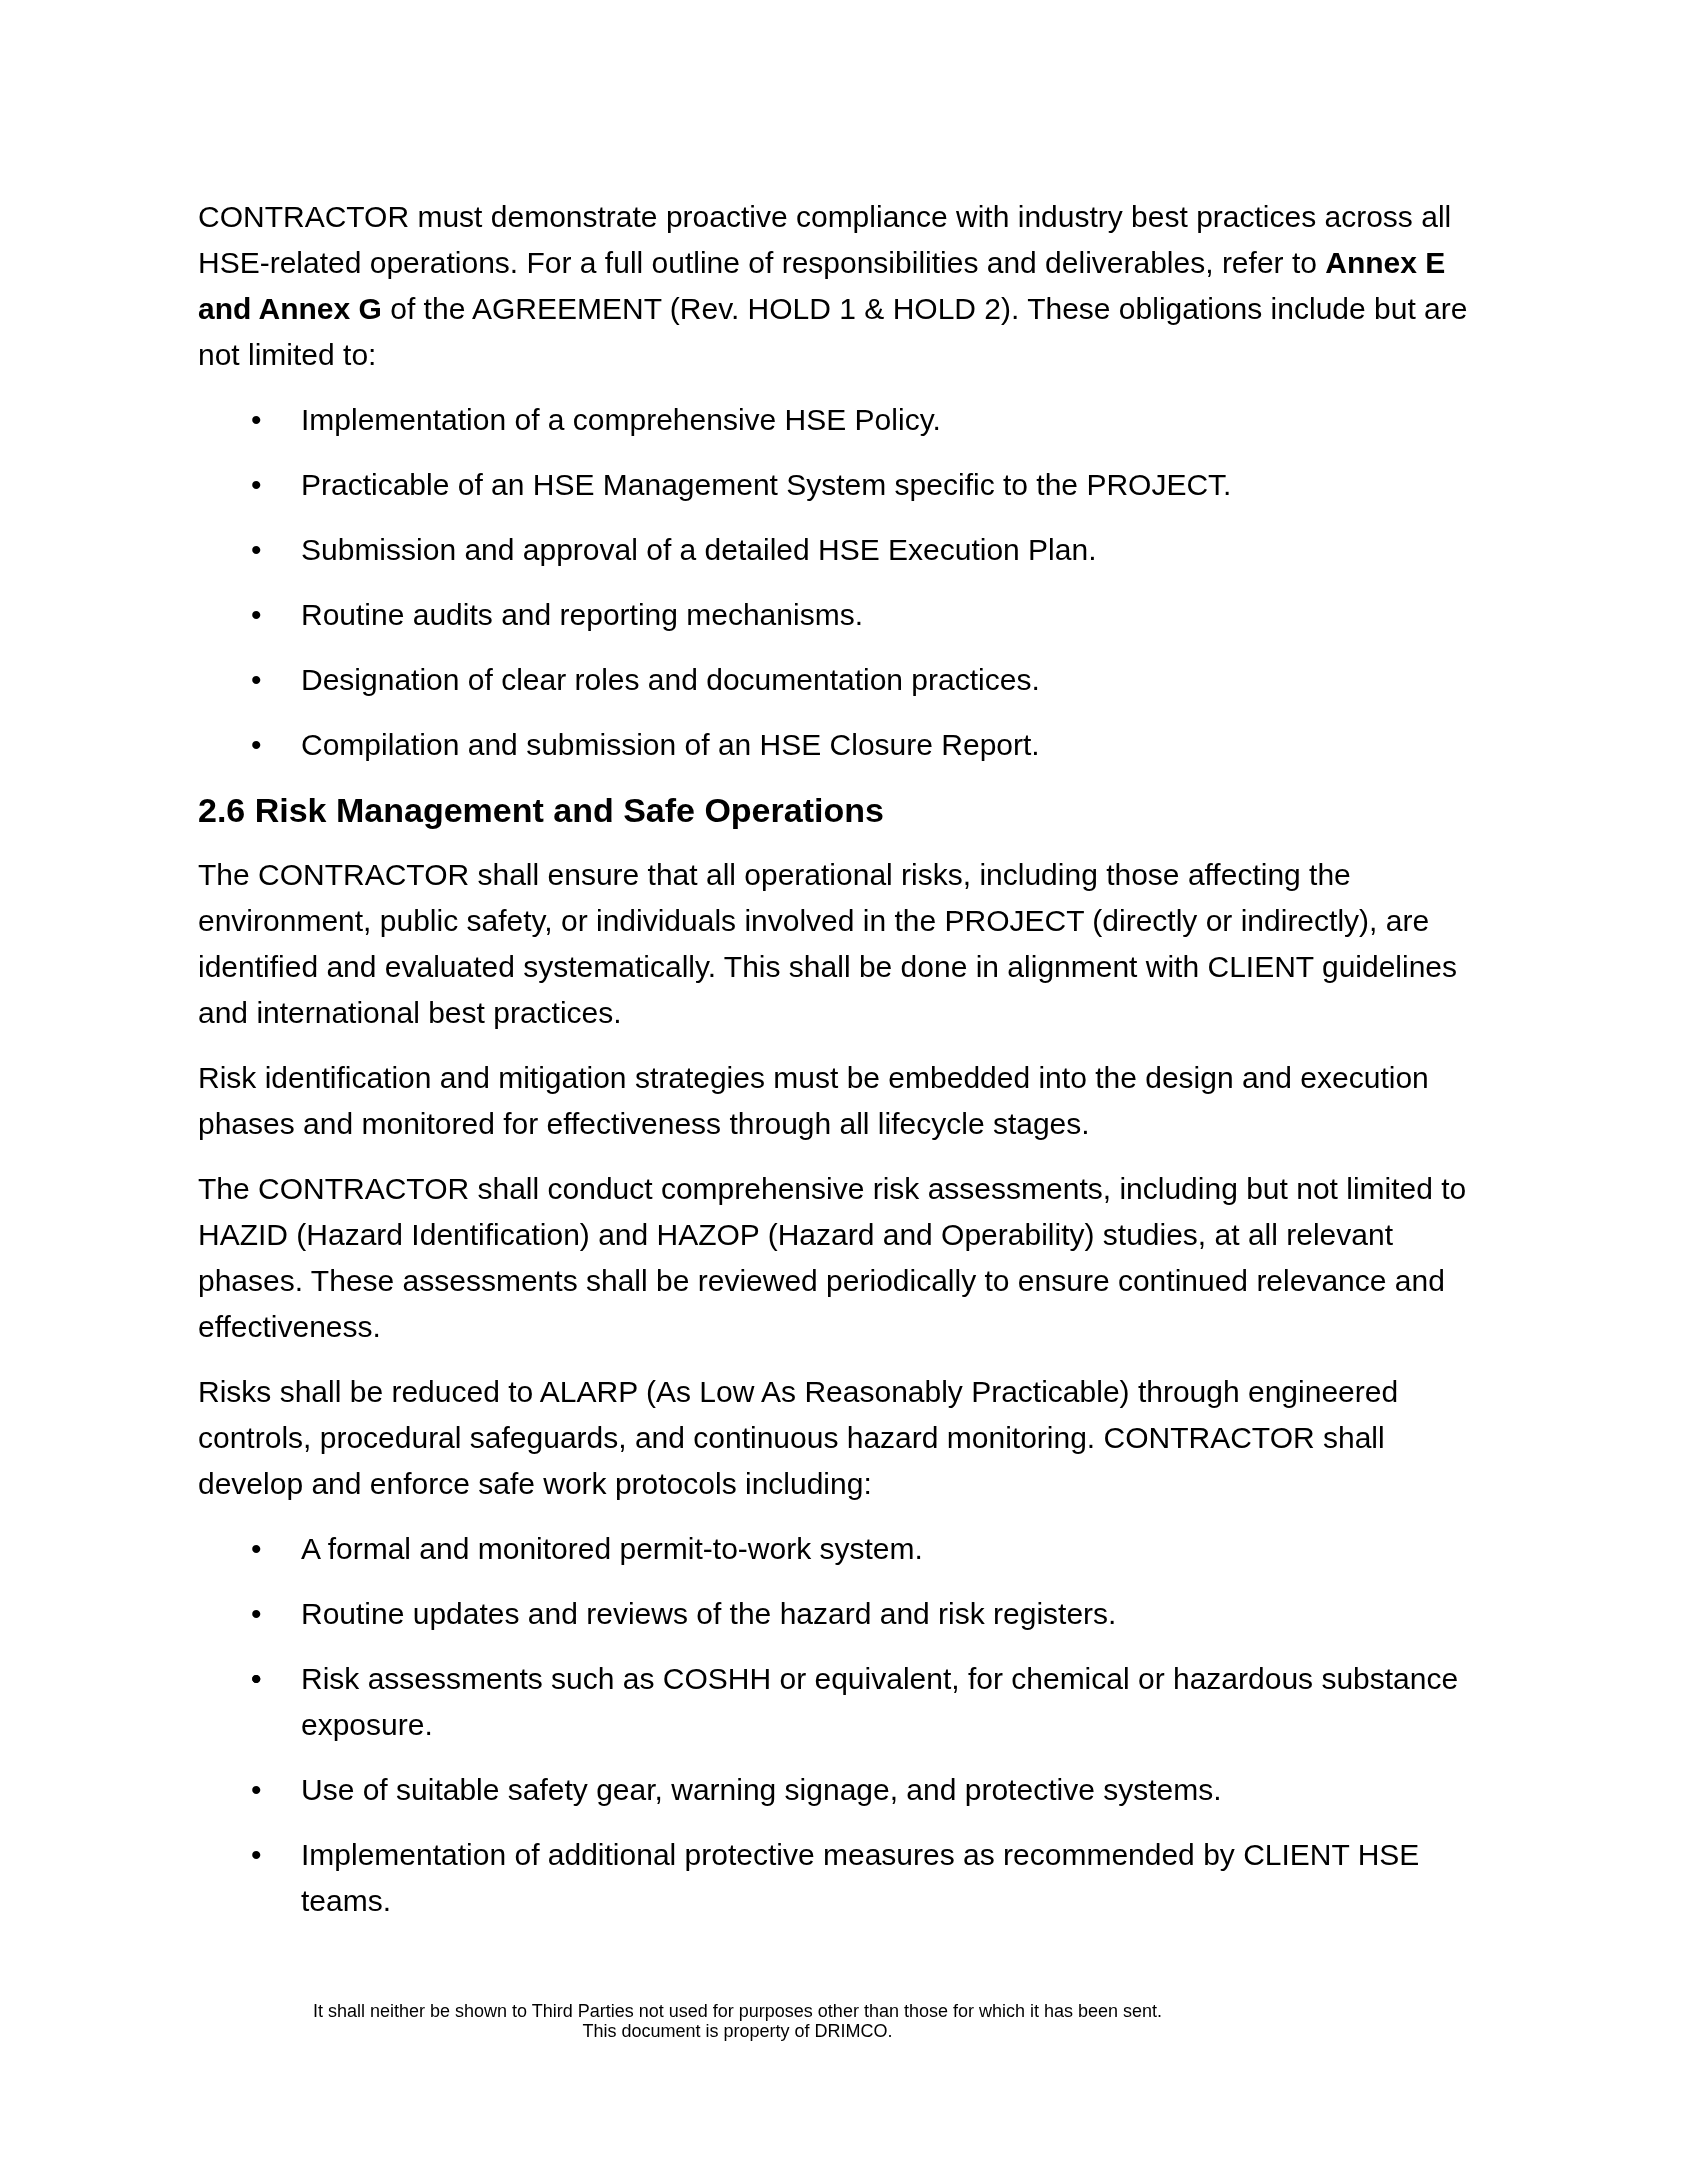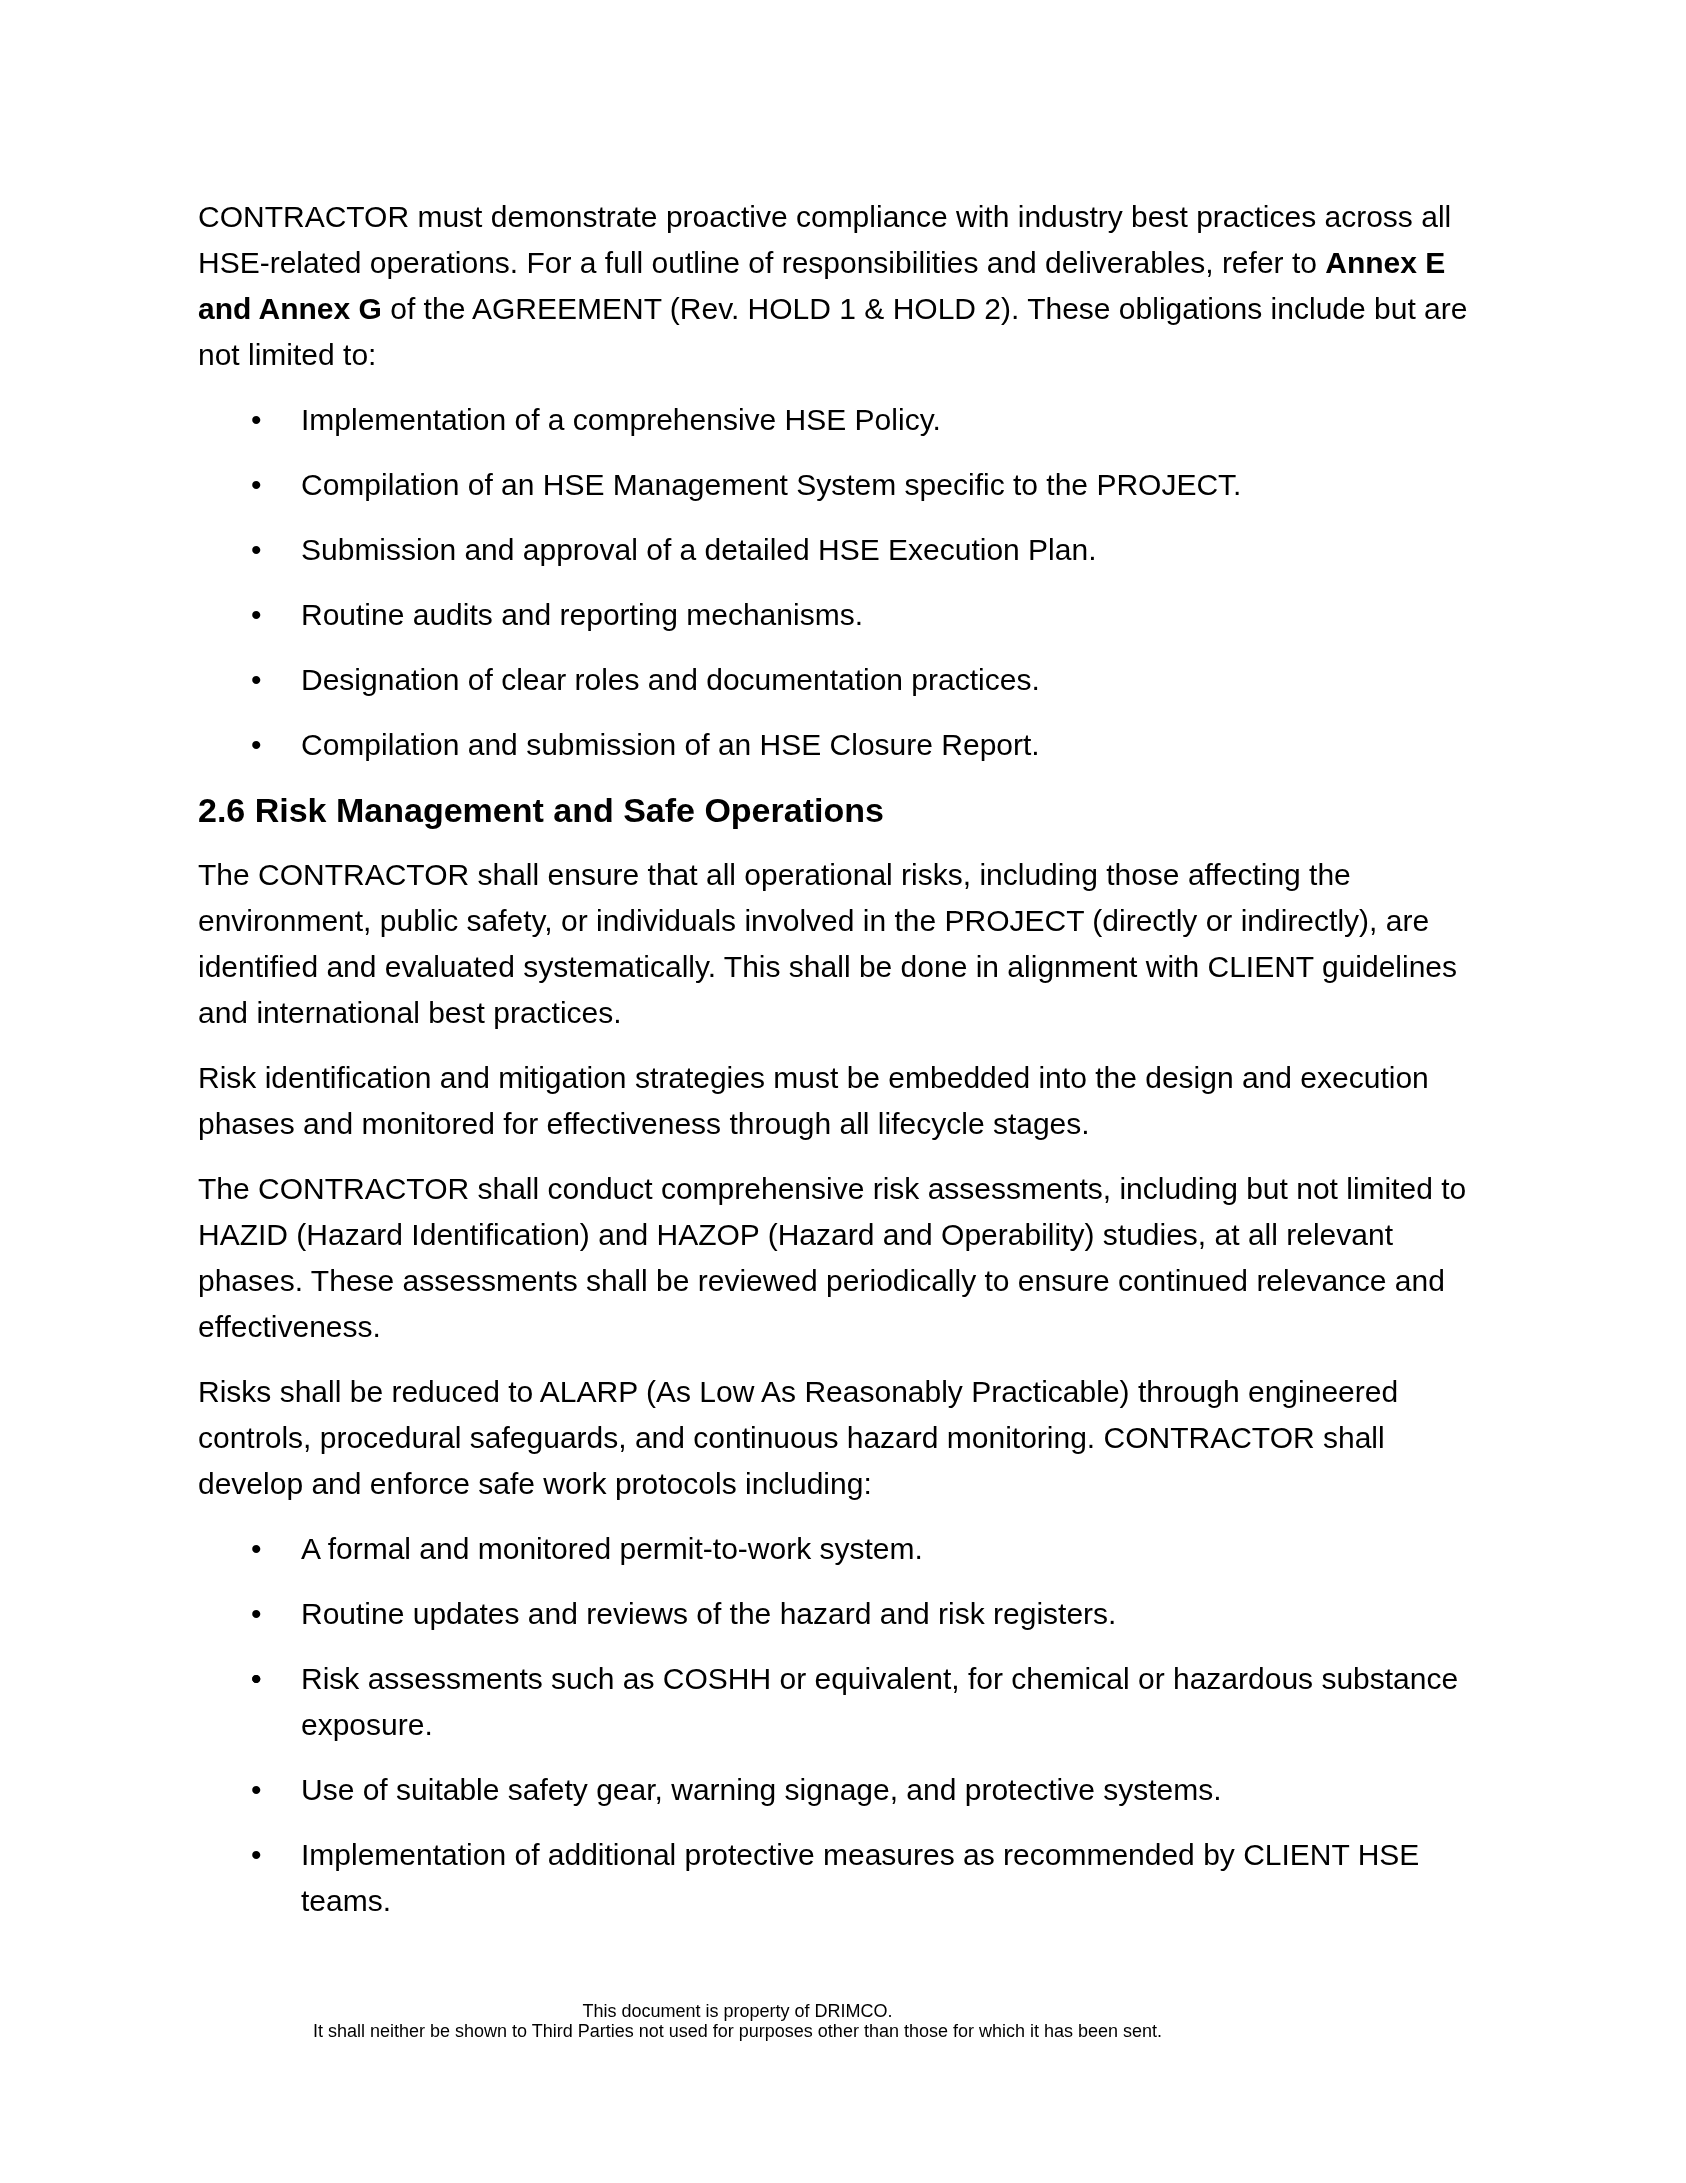--- a/index.html
+++ b/index.html
@@ -63,21 +63,21 @@
 </head>
 <body>
 
 <div class="page">
   <div class="content">
 
     <p class="para"><span>CONTRACTOR must demonstrate proactive compliance with industry best practices across all HSE-related operations. For a full outline of responsibilities and deliverables, refer to </span><b>Annex E and Annex G</b><span> of the AGREEMENT (Rev. HOLD 1 &amp; HOLD 2). These obligations include but are not limited to:</span></p>
 
     <ul class="bullets">
         <li><span class="bullet-marker">•</span><span>Implementation of a comprehensive HSE Policy.</span></li>
-        <li><span class="bullet-marker">•</span><span>Compilation of an HSE Management System specific to the PROJECT.</span></li>
+        <li><span class="bullet-marker">•</span><span>Practicable of an HSE Management System specific to the PROJECT.</span></li>
         <li><span class="bullet-marker">•</span><span>Submission and approval of a detailed HSE Execution Plan.</span></li>
         <li><span class="bullet-marker">•</span><span>Routine audits and reporting mechanisms.</span></li>
         <li><span class="bullet-marker">•</span><span>Designation of clear roles and documentation practices.</span></li>
         <li><span class="bullet-marker">•</span><span>Compilation and submission of an HSE Closure Report.</span></li>
       </ul>
 
     <h2 class="heading">2.6 Risk Management and Safe Operations</h2>
 
     <p class="para">The CONTRACTOR shall ensure that all operational risks, including those affecting the environment, public safety, or individuals involved in the PROJECT (directly or indirectly), are identified and evaluated systematically. This shall be done in alignment with CLIENT guidelines and international best practices.</p>
 
@@ -92,17 +92,17 @@
         <li><span class="bullet-marker">•</span><span>Routine updates and reviews of the hazard and risk registers.</span></li>
         <li><span class="bullet-marker">•</span></li>
         <li><span class="bullet-marker">•</span><span>Risk assessments such as COSHH or equivalent, for chemical or hazardous substance exposure.</span></li>
         <li><span class="bullet-marker">•</span><span>Use of suitable safety gear, warning signage, and protective systems.</span></li>
         <li><span class="bullet-marker">•</span><span>Implementation of additional protective measures as recommended by CLIENT HSE teams.</span></li>
       </ul>
 
   </div>
 
   <div class="footer">
+    <div>It shall neither be shown to Third Parties not used for purposes other than those for which it has been sent.</div>
     <div>This document is property of DRIMCO.</div>
-    <div>It shall neither be shown to Third Parties not used for purposes other than those for which it has been sent.</div>
   </div>
 </div>
 
 
 </body></html>

